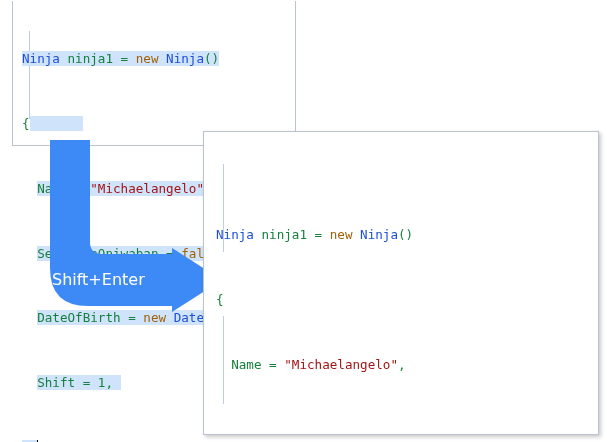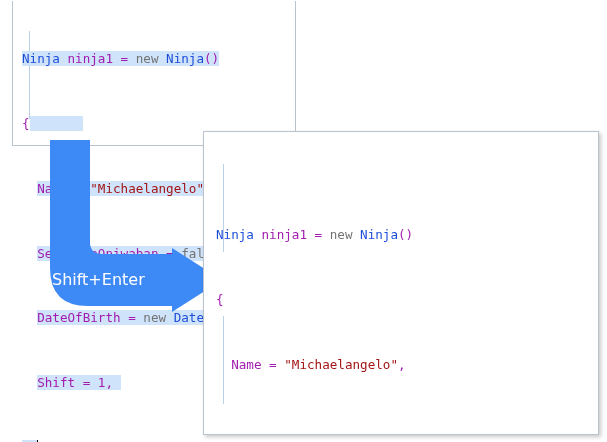--- a/index.html
+++ b/index.html
@@ -32,23 +32,23 @@
     font-family: "DejaVu Sans Mono", "Liberation Mono", monospace;
     font-size: 12.6px;
     line-height: 21.6px;
     color: #000000;
     white-space: pre;
   }
   .ln { display: block; height: 21.6px; position: relative; white-space: pre; }
 
   
   .t-type   { color: #1d4ed8; }
-  .t-kw     { color: #737373; }
+  .t-kw     { color: #a16207; }
   .t-str    { color: #a31515; }
-  .t-plain  { color: #a21caf; }
+  .t-plain  { color: #15803d; }
 
   
   .sel { background: #cfe3fb; }
 
   
   .guide {
     position: absolute;
     width: 1px;
     background: #b9d0e8;
   }

